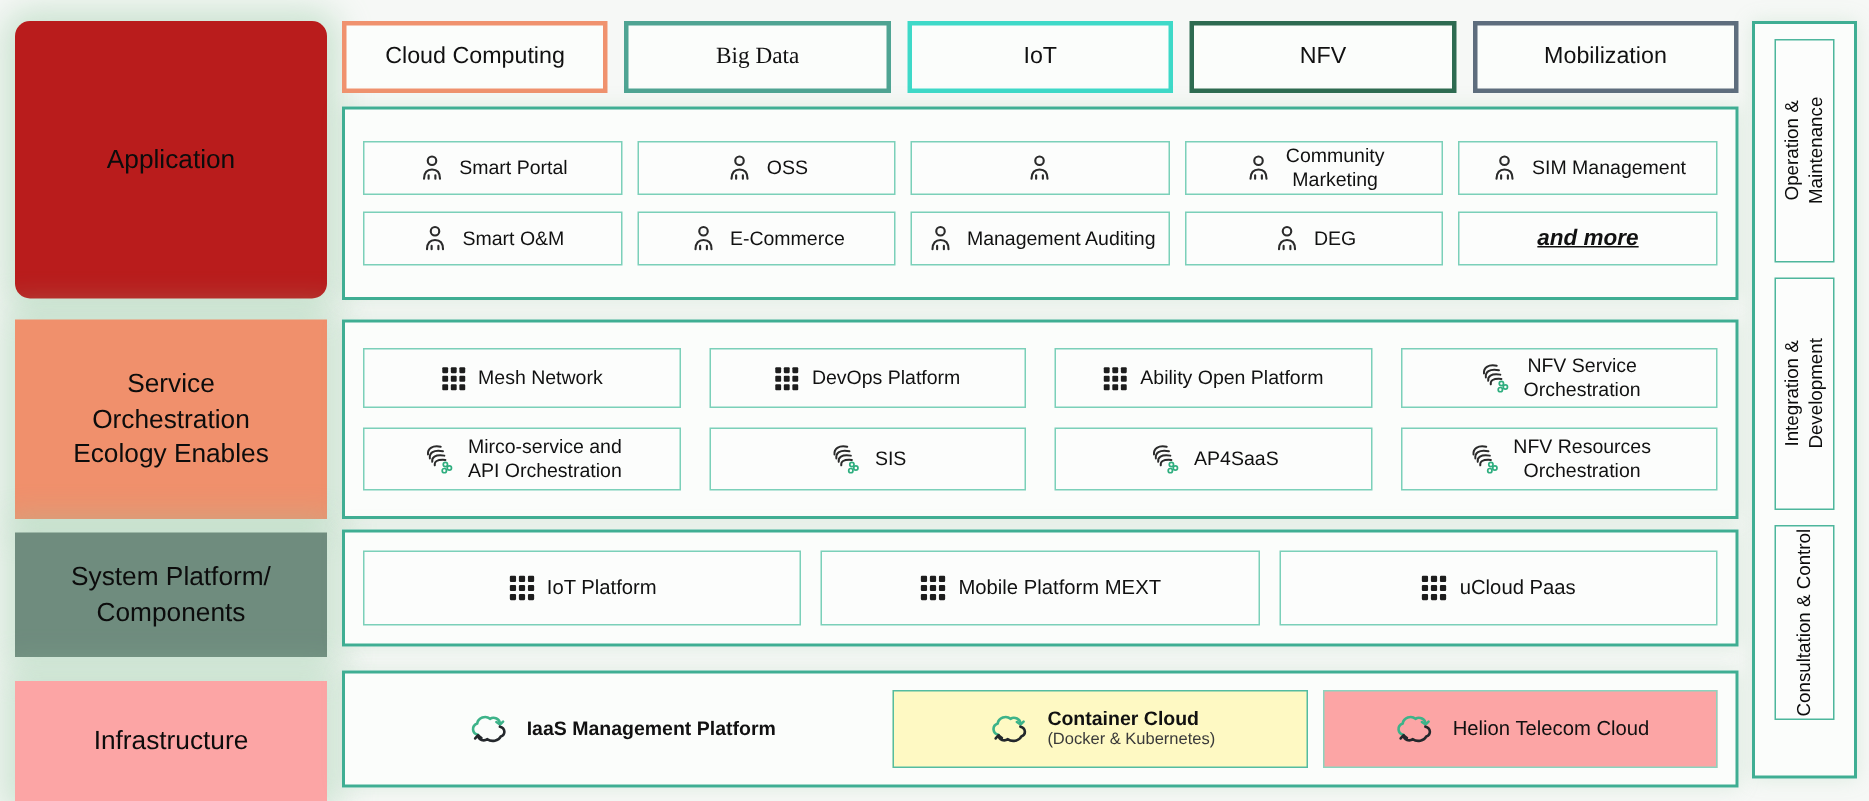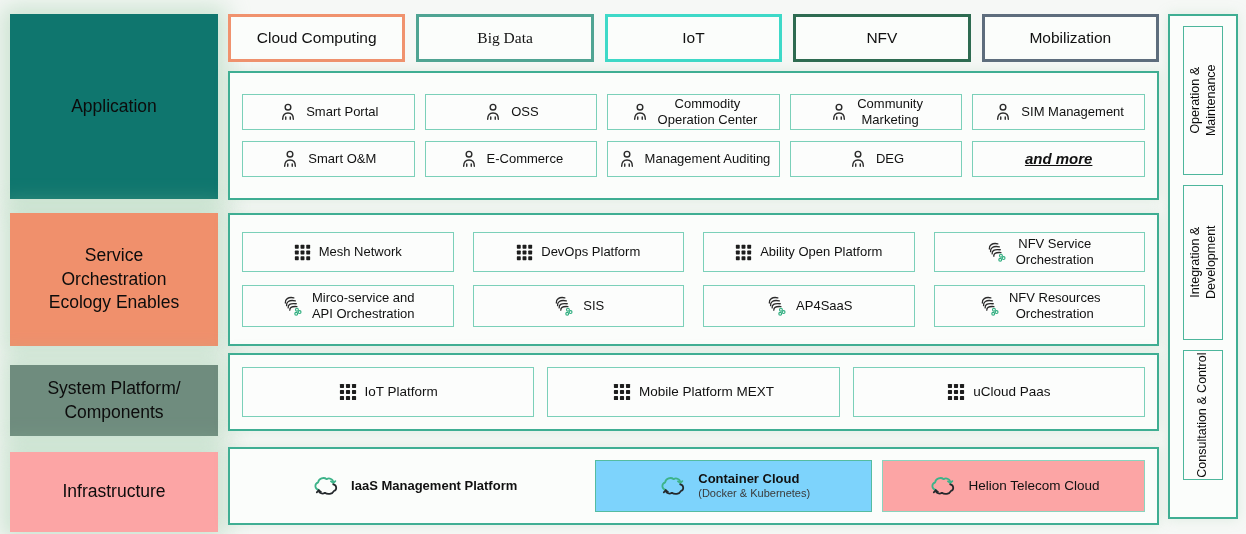--- a/index.html
+++ b/index.html
@@ -12,21 +12,21 @@
   
   .col-left { width:208px; margin-left:10px; display:flex; flex-direction:column; flex:none; }
   .lblock {
     display:flex; align-items:center; justify-content:center; text-align:center;
     font-size:17.5px; line-height:1.35; white-space:pre-line; color:#0c0c0c;
     box-shadow:0 0 22px 8px rgba(150,202,163,.45);
     background-image:linear-gradient(rgba(255,255,255,.05), rgba(0,0,0,.10));
   }
   .lb-app   { margin-top:14px; height:185px; }
   .lb-svc   { margin-top:14px; height:133px; }
-  .lb-sys   { margin-top:19px;  height:71px;  }
+  .lb-sys   { margin-top:9px;  height:83px;  }
   .lb-infra { margin-top:16px; height:80px;  }
   
   .col-main { flex:1; margin-left:10px; margin-right:9px; display:flex; flex-direction:column; min-width:0; }
   .chips { margin-top:14px; height:48px; display:flex; gap:11px; }
   .chip {
     flex:1; background:#fbfdfb; border:3px solid #888;
     display:flex; align-items:center; justify-content:center; font-size:15.5px;
   }
   .panel { background:#fbfdfb; border:2px solid #3fae93; box-shadow:0 0 12px rgba(150,202,163,.25); }
   .panel-app { margin-top:9px;  height:129px; display:flex; flex-direction:column; justify-content:center; gap:11px; padding:0 12px; }
@@ -39,21 +39,21 @@
   .item {
     flex:1; border:1.5px solid #7bd0b9; background:#fcfdfc;
     display:flex; align-items:center; justify-content:center; gap:8px;
     font-size:13px; min-width:0;
   }
   .item .lbl { white-space:pre-line; text-align:center; line-height:1.25; }
   .and-more { font-size:15px; font-style:italic; font-weight:600; text-decoration:underline; }
   .sys-item { height:50px; font-size:13.5px; }
   .inf-item { height:52px; display:flex; align-items:center; justify-content:center; gap:10px; min-width:0; }
   .inf-1 { flex:1.25; border:none; background:transparent; }
-  .inf-2 { flex:1;    border:1.5px solid #54bca0; background:#7dd3fc; }
+  .inf-2 { flex:1;    border:1.5px solid #54bca0; background:#fef9c3; }
   .inf-3 { flex:0.95; border:1.5px solid #8ad4be; background:#fca5a5; }
   .inf-text { display:flex; flex-direction:column; text-align:left; }
   .inf-title { font-size:13px; font-weight:bold; line-height:1.25; }
   .inf-title.plain { font-weight:normal; font-size:13.5px; }
   .inf-sub { font-size:11px; color:#3a3a3a; line-height:1.25; }
   
   .col-right {
     width:70px; flex:none; margin-top:14px; margin-bottom:15px; margin-right:8px;
     border:2px solid #3fae93; background:#fbfdfb;
     display:flex; flex-direction:column; align-items:center;
@@ -119,21 +119,21 @@
         <path d="M24.0 11.4 C27.8 12.2 28.2 17.0 24.6 18.2 C23.2 21.2 18.2 22.2 15.4 20.0 C13.0 21.6 9.2 20.6 9.0 17.6"></path>
         <path d="M11.3 19.2 L8.9 17.4 L7.0 19.5"></path>
       </g>
     </g>
   </defs>
 </svg>
 
 <div class="page">
 
   <div class="col-left">
-    <div class="lblock lb-app" style="background: #0f766e;">Application</div>
+    <div class="lblock lb-app" style="background: #b91c1c; border-radius: 10px;">Application</div>
     <div class="lblock lb-svc" style="background: rgb(240, 144, 108);">Service
 Orchestration
 Ecology Enables</div>
     <div class="lblock lb-sys" style="background: rgb(111, 140, 126);">System Platform/
 Components</div>
     <div class="lblock lb-infra" style="background: #fca5a5;">Infrastructure</div>
   </div>
 
   <div class="col-main">
 
@@ -156,22 +156,20 @@
         <div class="item">
           <svg class="ic" width="20" height="20" viewBox="0 0 24 24">
               <use href="#sym-person"></use>
             </svg>
           <span class="lbl">OSS</span>
         </div>
         <div class="item">
           <svg class="ic" width="20" height="20" viewBox="0 0 24 24">
               <use href="#sym-person"></use>
             </svg>
-          <span class="lbl">Commodity
-Operation Center</span>
         </div>
         <div class="item">
           <svg class="ic" width="20" height="20" viewBox="0 0 24 24">
               <use href="#sym-person"></use>
             </svg>
           <span class="lbl">Community
 Marketing</span>
         </div>
         <div class="item">
           <svg class="ic" width="20" height="20" viewBox="0 0 24 24">

